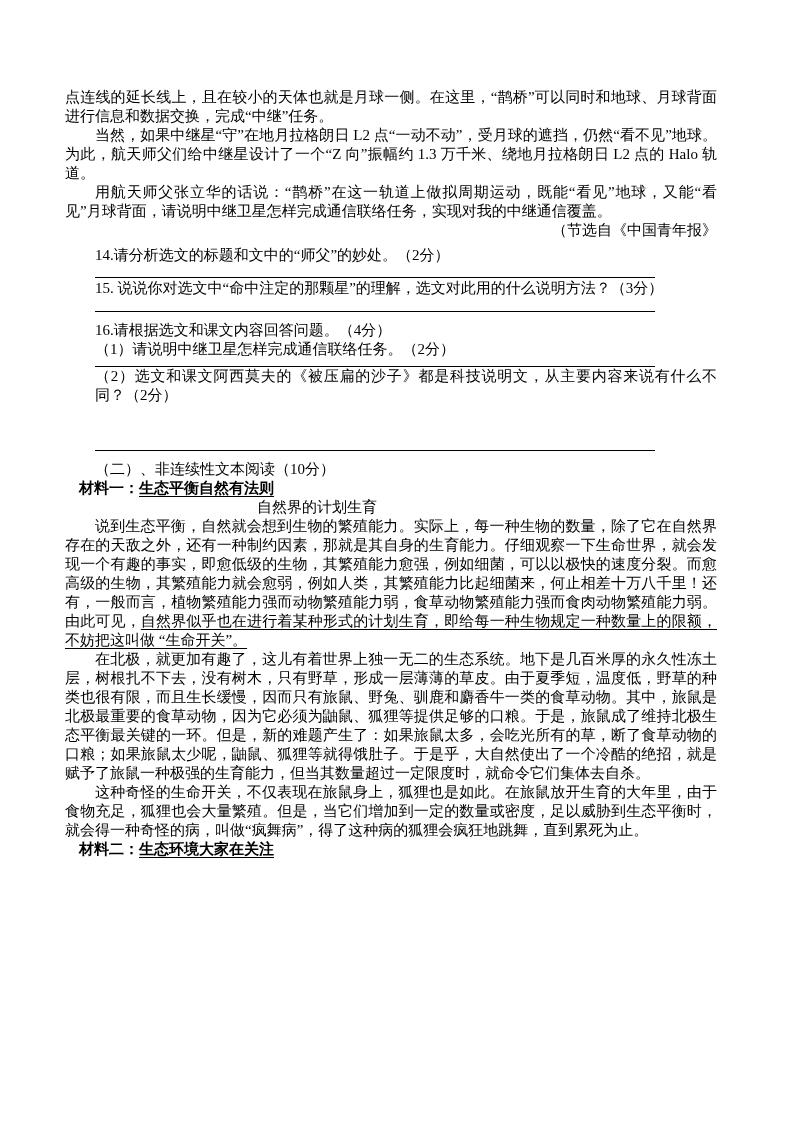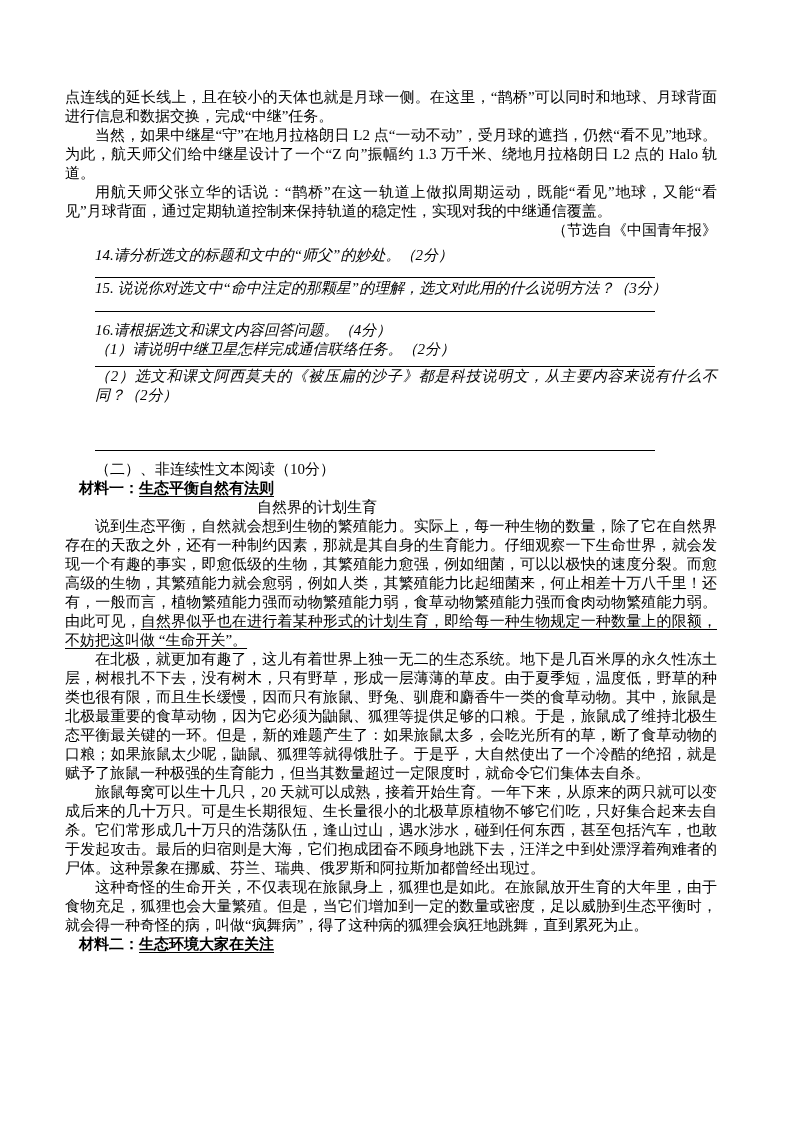--- a/index.html
+++ b/index.html
@@ -6,42 +6,42 @@
   .page{
     width:781px;height:1123px;background:#fff;box-sizing:border-box;
     padding:88px 64px 0 65px;
     font-family:"Liberation Serif","DejaVu Serif",serif;
     font-size:15px;line-height:19px;color:#000;overflow:hidden;
   }
   p{margin:0;}
   .para{text-align:justify;text-indent:2em;}
   .para.flush{text-indent:0;}
   .source{text-align:right;text-indent:0;}
-  .question{margin-left:30px;text-indent:0;text-align:justify;font-style:italic;}
+  .question{margin-left:30px;text-indent:0;text-align:justify;}
   .q14{margin-top:6px;}
   .q15{margin-top:1px;}
   .q16{margin-top:9px;}
   .answer-line{height:0;border-bottom:1px solid #000;width:560px;margin-left:30px;}
   .al-1{margin-top:12px;}
   .al-2{margin-top:13px;}
   .al-3{margin-top:7px;}
   .al-4{margin-top:45px;}
   .section-title{margin-left:30px;margin-top:9px;text-indent:0;}
   .material-heading{font-weight:bold;margin-left:14px;text-indent:0;}
   .subtitle{margin-left:192px;text-indent:0;}
   .u{text-decoration:underline;text-underline-offset:3px;}
 </style>
 </head>
 <body>
 
 <div class="page">
 
   <p class="para flush">点连线的延长线上，且在较小的天体也就是月球一侧。在这里，“鹊桥”可以同时和地球、月球背面进行信息和数据交换，完成“中继”任务。</p>
   <p class="para">当然，如果中继星“守”在地月拉格朗日 L2 点“一动不动”，受月球的遮挡，仍然“看不见”地球。为此，航天师父们给中继星设计了一个“Z 向”振幅约 1.3 万千米、绕地月拉格朗日 L2 点的 Halo 轨道。</p>
-  <p class="para">用航天师父张立华的话说：“鹊桥”在这一轨道上做拟周期运动，既能“看见”地球，又能“看见”月球背面，通过定期轨道控制来保持轨道的稳定性，实现对我的中继通信覆盖。</p>
+  <p class="para">用航天师父张立华的话说：“鹊桥”在这一轨道上做拟周期运动，既能“看见”地球，又能“看见”月球背面，请说明中继卫星怎样完成通信联络任务，实现对我的中继通信覆盖。</p>
   <p class="source">（节选自《中国青年报》</p>
 
   <p class="question q14">14.请分析选文的标题和文中的“师父”的妙处。（2分）</p>
   <div class="answer-line al-1"></div>
 
   <p class="question q15">15. 说说你对选文中“命中注定的那颗星”的理解，选文对此用的什么说明方法？（3分）</p>
   <div class="answer-line al-2"></div>
 
   <p class="question q16">16.请根据选文和课文内容回答问题。（4分）</p>
   <p class="question">（1）请说明中继卫星怎样完成通信联络任务。（2分）</p>
@@ -52,18 +52,17 @@
 
   <p class="section-title">（二）、非连续性文本阅读（10分）</p>
 
   <p class="material-heading"><span>材料一：</span><span class="u">生态平衡自然有法则</span></p>
 
   <p class="subtitle">自然界的计划生育</p>
 
   <p class="para"><span>说到生态平衡，自然就会想到生物的繁殖能力。实际上，每一种生物的数量，除了它在自然界存在的天敌之外，还有一种制约因素，那就是其自身的生育能力。仔细观察一下生命世界，就会发现一个有趣的事实，即愈低级的生物，其繁殖能力愈强，例如细菌，可以以极快的速度分裂。而愈高级的生物，其繁殖能力就会愈弱，例如人类，其繁殖能力比起细菌来，何止相差十万八千里！还有，一般而言，植物繁殖能力强而动物繁殖能力弱，食草动物繁殖能力强而食肉动物繁殖能力弱。由此可见，</span><span class="u">自然界似乎也在进行着某种形式的计划生育，即给每一种生物规定一种数量上的限额，不妨把这叫做 “生命开关”。</span></p>
 
   <p class="para">在北极，就更加有趣了，这儿有着世界上独一无二的生态系统。地下是几百米厚的永久性冻土层，树根扎不下去，没有树木，只有野草，形成一层薄薄的草皮。由于夏季短，温度低，野草的种类也很有限，而且生长缓慢，因而只有旅鼠、野兔、驯鹿和麝香牛一类的食草动物。其中，旅鼠是北极最重要的食草动物，因为它必须为鼬鼠、狐狸等提供足够的口粮。于是，旅鼠成了维持北极生态平衡最关键的一环。但是，新的难题产生了：如果旅鼠太多，会吃光所有的草，断了食草动物的口粮；如果旅鼠太少呢，鼬鼠、狐狸等就得饿肚子。于是乎，大自然使出了一个冷酷的绝招，就是赋予了旅鼠一种极强的生育能力，但当其数量超过一定限度时，就命令它们集体去自杀。</p>
-  <p class="para">旅鼠每窝可以生十几只，20 天就可以成熟，接着开始生育。一年下来，从原来的两只就可以变成后来的几十万只。可是生长期很短、生长量很小的北极草原植物不够它们吃，只好集合起来去自杀。它们常形成几十万只的浩荡队伍，逢山过山，遇水涉水，碰到任何东西，甚至包括汽车，也敢于发起攻击。最后的归宿则是大海，它们抱成团奋不顾身地跳下去，汪洋之中到处漂浮着殉难者的尸体。这种景象在挪威、芬兰、瑞典、俄罗斯和阿拉斯加都曾经出现过。</p>
   <p class="para">这种奇怪的生命开关，不仅表现在旅鼠身上，狐狸也是如此。在旅鼠放开生育的大年里，由于食物充足，狐狸也会大量繁殖。但是，当它们增加到一定的数量或密度，足以威胁到生态平衡时，就会得一种奇怪的病，叫做“疯舞病”，得了这种病的狐狸会疯狂地跳舞，直到累死为止。</p>
 
   <p class="material-heading"><span>材料二：</span><span class="u">生态环境大家在关注</span></p>
 
 </div>
 
 </body></html>

